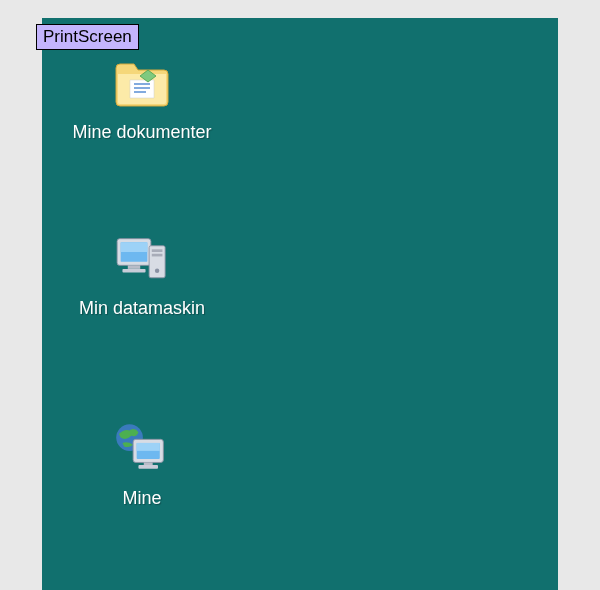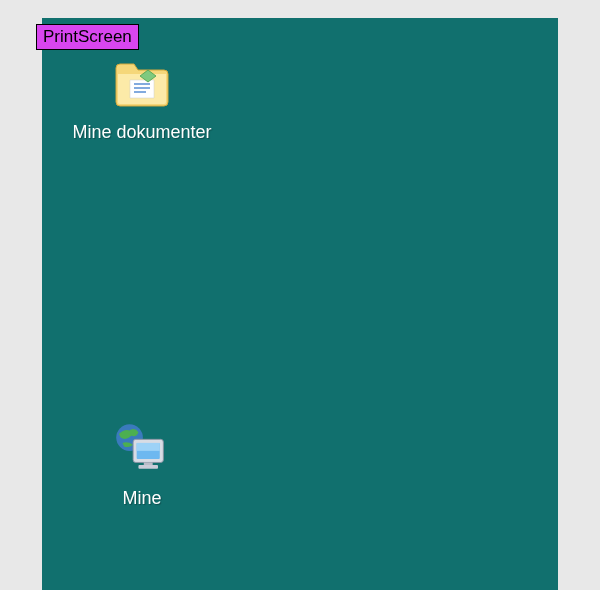--- a/index.html
+++ b/index.html
@@ -20,21 +20,21 @@
       left: 42px;
       top: 18px;
       width: 516px;
       height: 584px;
       background: #11706e;
     }
     .tooltip {
       position: absolute;
       left: 36px;
       top: 24px;
-      background: #d946ef;
+      background: #c4b5fd;
       border: 1px solid #000;
       padding: 2px 6px;
       font-size: 17px;
       z-index: 10;
       color: #000;
     }
     .desktop-icon {
       position: absolute;
       display: flex;
       flex-direction: column;
@@ -82,20 +82,36 @@
         <path d="M 6 18 L 6 50 Q 6 54 10 54 L 54 54 Q 58 54 58 50 L 58 22 Q 58 18 54 18 L 28 18 L 24 12 L 10 12 Q 6 12 6 16 Z" fill="#f5d77a" stroke="#d4a93c" stroke-width="1"></path>
         <path d="M 8 22 L 56 22 L 56 50 Q 56 52 54 52 L 10 52 Q 8 52 8 50 Z" fill="#fceaa8"></path>
         <path d="M 20 28 L 44 28 L 44 46 L 20 46 Z" fill="#fff" stroke="#ccc" stroke-width="0.5"></path>
         <path d="M 24 32 L 40 32 M 24 36 L 40 36 M 24 40 L 36 40" stroke="#5a8fd4" stroke-width="1.5"></path>
         <path d="M 30 24 L 38 18 L 46 24 L 38 30 Z" fill="#7fc97f" stroke="#4a9f4a" stroke-width="0.8"></path>
       </svg>
     </div>
     <div class="icon-label">Mine dokumenter</div>
   </div>
 
+  <div class="desktop-icon icon-computer">
+    <div class="icon-image">
+      <svg width="72" height="72" viewBox="0 0 72 72">
+        <rect x="8" y="12" width="38" height="30" rx="3" fill="#d8dce4" stroke="#8a92a3" stroke-width="1"></rect>
+        <rect x="12" y="16" width="30" height="22" rx="1" fill="#6db8f0"></rect>
+        <rect x="12" y="16" width="30" height="11" fill="#9dd2f7"></rect>
+        <rect x="20" y="42" width="14" height="4" fill="#b8bcc8"></rect>
+        <rect x="14" y="46" width="26" height="4" rx="1" fill="#c8ccd8"></rect>
+        <rect x="44" y="20" width="18" height="36" rx="2" fill="#d8dce4" stroke="#8a92a3" stroke-width="1"></rect>
+        <rect x="47" y="24" width="12" height="3" fill="#a8acb8"></rect>
+        <rect x="47" y="29" width="12" height="3" fill="#a8acb8"></rect>
+        <circle cx="53" cy="48" r="2.5" fill="#8a92a3"></circle>
+      </svg>
+    </div>
+    <div class="icon-label">Min datamaskin</div>
+  </div>
 
   <div class="desktop-icon icon-network">
     <div class="icon-image">
       <svg width="72" height="72" viewBox="0 0 72 72">
         <circle cx="22" cy="22" r="15" fill="#3a7abd"></circle>
         <path d="M 10 18 Q 16 12 22 14 Q 28 10 32 16 Q 30 22 24 20 Q 18 26 12 22 Z" fill="#4caf50"></path>
         <path d="M 14 28 Q 20 26 26 30 Q 22 34 16 32 Z" fill="#4caf50"></path>
         <rect x="26" y="24" width="34" height="26" rx="3" fill="#d8dce4" stroke="#8a92a3" stroke-width="1"></rect>
         <rect x="30" y="28" width="26" height="18" rx="1" fill="#6db8f0"></rect>
         <rect x="30" y="28" width="26" height="9" fill="#9dd2f7"></rect>

